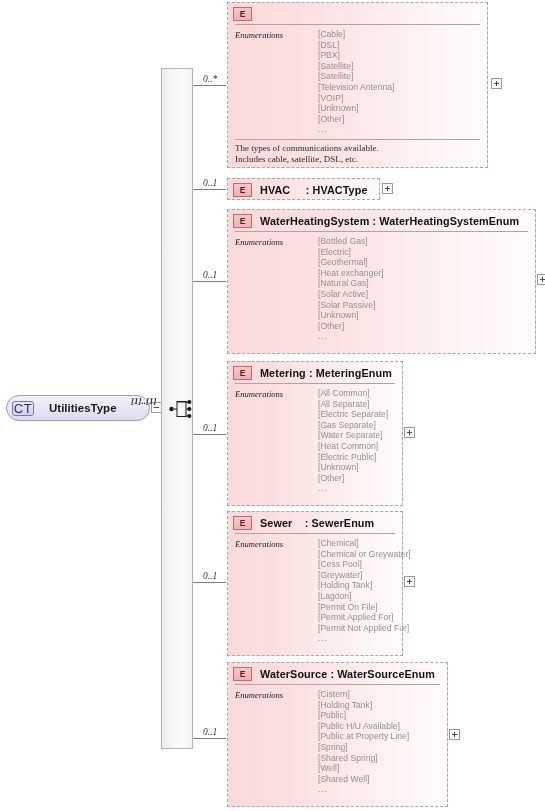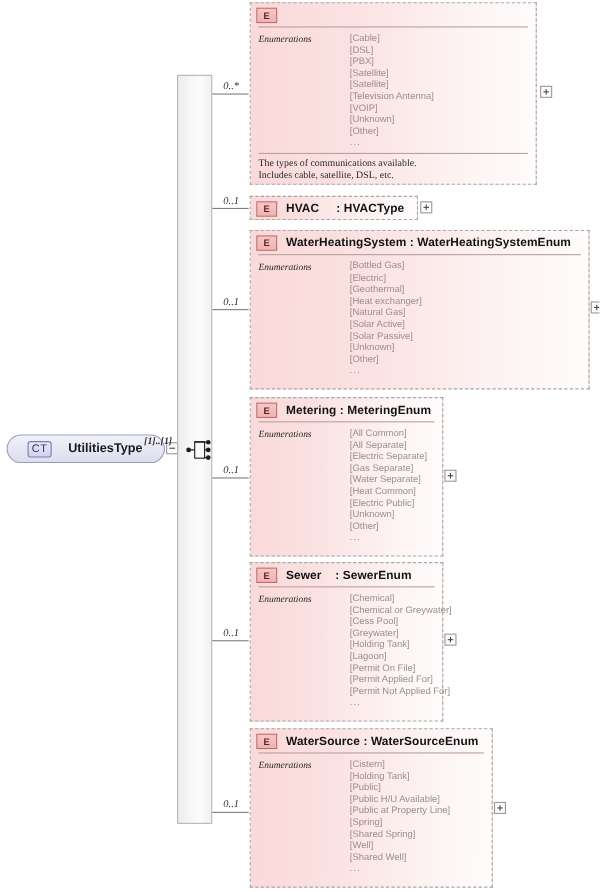--- a/index.html
+++ b/index.html
@@ -36,29 +36,28 @@
     display: flex;
     align-items: center;
     padding-left: 5px;
   }
   .ct-badge {
     width: 22px;
     height: 15px;
     border: 1px solid #7a7ab0;
     border-radius: 3px;
     background: linear-gradient(to bottom, #e8e8f8, #d2d2ec);
-    font-size: 10px;
+    font-size: 13px;
     font-weight: normal;
     color: #30305e;
     display: flex;
     align-items: center;
     justify-content: center;
     letter-spacing: 0.5px;
     box-sizing: border-box;
-    margin-left: 13px;
   }
   .ct-label {
     margin-left: 15px;
     font-size: 11.5px;
     font-weight: bold;
     color: #1a1a1a;
     white-space: nowrap;
   }
 
   

